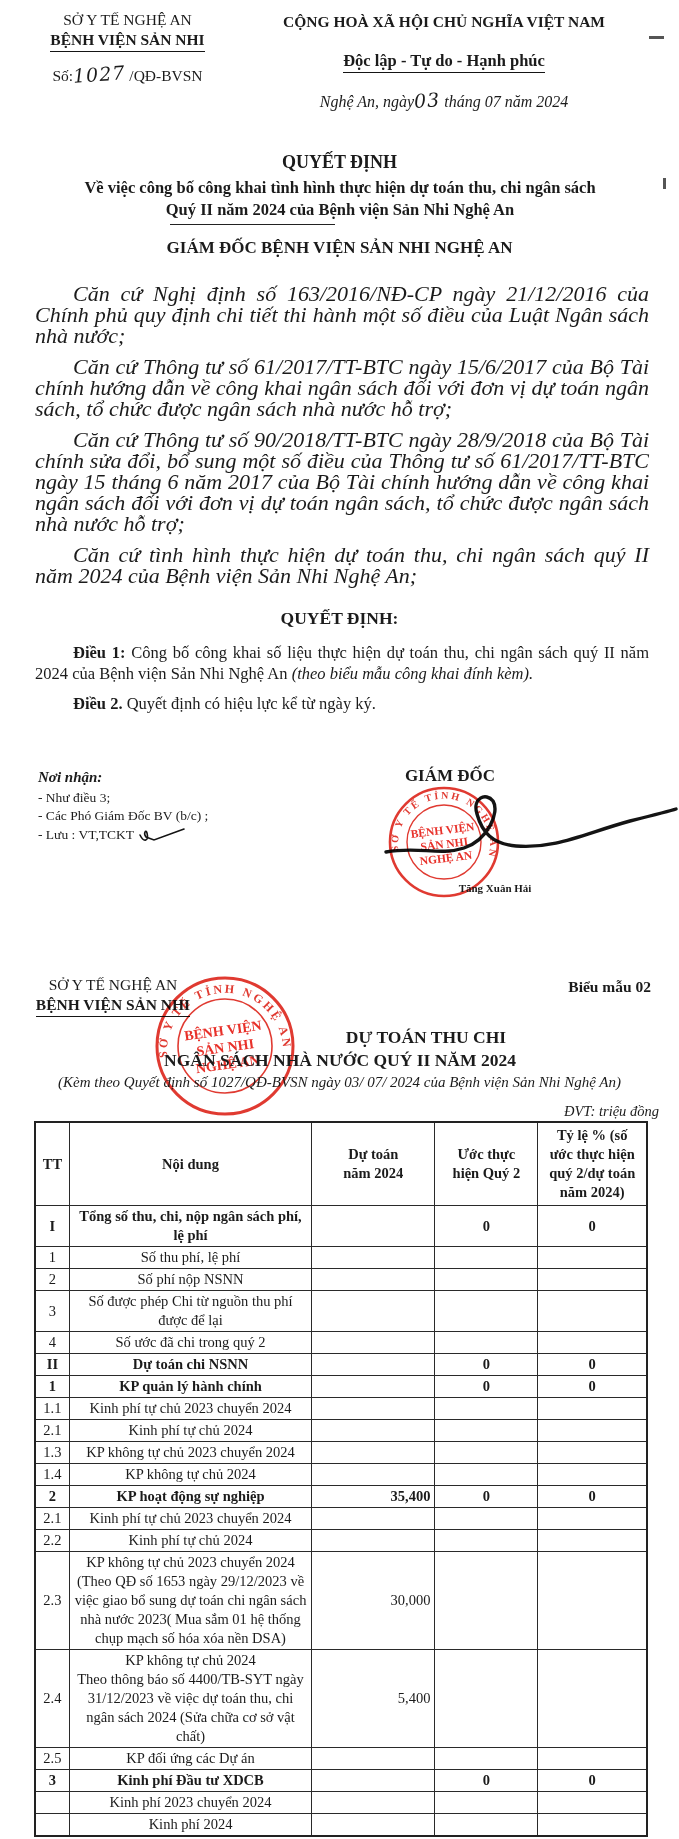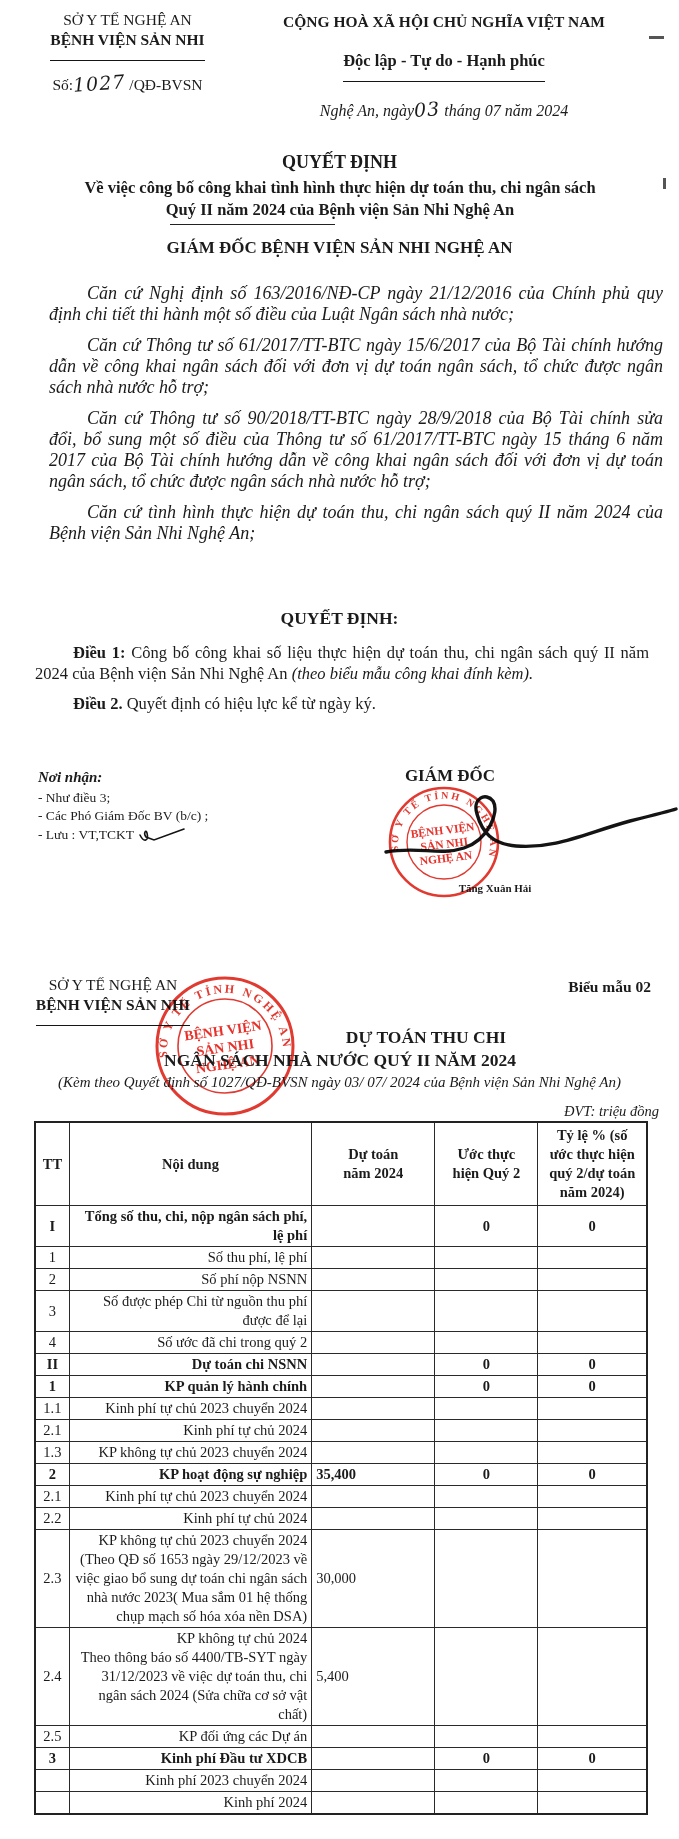--- a/index.html
+++ b/index.html
@@ -8,40 +8,40 @@
     font-family:"Liberation Serif","DejaVu Serif",serif;color:#1b1b1b;
   }
   .page{position:absolute;left:0;width:679px;}
   #page1{top:0;height:955px;}
   #page2{top:955px;height:884px;}
   .abs{position:absolute;}
   .center{text-align:center;}
   .bold{font-weight:bold;}
   .italic{font-style:italic;}
   .justify{text-align:justify;}
-  .u{display:inline-block;border-bottom:1.6px solid #151515;padding-bottom:10px;}
+  .u{display:inline-block;border-bottom:1.6px solid #151515;padding-bottom:1px;}
 
   
   .org-block{left:30px;top:10px;width:195px;text-align:center;font-size:15.5px;line-height:20px;}
   .org-line2{font-weight:bold;}
   .doc-no{margin-top:12px;font-size:15.5px;}
   .motto-block{left:240px;top:12px;width:408px;text-align:center;}
   .motto1{font-weight:bold;font-size:15.5px;line-height:19px;}
   .motto2{font-weight:bold;font-size:16.5px;margin-top:20px;}
   .date-line{margin-top:16px;font-style:italic;font-size:16px;}
   .hand{font-family:"DejaVu Serif",serif;font-style:italic;font-size:19px;letter-spacing:1px;display:inline-block;transform:rotate(-4deg);}
 
   .doc-title{left:33px;top:152px;width:613px;font-size:18px;}
   .doc-sub1{left:20px;top:178px;width:640px;font-size:16.5px;}
   .doc-sub2{left:20px;top:200px;width:640px;font-size:16.5px;}
   .sub-underline{left:170px;top:224px;width:165px;height:0;border-bottom:1.4px solid #222;}
   .issuer-line{left:33px;top:238px;width:613px;font-size:17px;}
 
   
-  .recitals{left:49px;top:283px;width:614px;font-size:18px;line-height:21px;}
+  .recitals{left:35px;top:283px;width:614px;font-size:22px;line-height:21px;}
   .recitals p{margin:0 0 10px 0;text-indent:38px;}
   .decision-heading{left:33px;top:608px;width:613px;font-size:17.5px;}
   .articles{left:35px;top:642px;width:614px;font-size:16.5px;line-height:21px;}
   .articles p{margin:0 0 9px 0;text-indent:38px;}
 
   
   .recipients{left:38px;top:768px;width:240px;font-size:13.5px;line-height:18px;}
   .recipients-label{font-weight:bold;font-style:italic;font-size:15px;margin-bottom:3px;}
   .signer-title{left:300px;top:766px;width:300px;font-size:17px;}
   .signer-name{left:345px;top:882px;width:300px;font-size:11px;}
@@ -62,22 +62,22 @@
   table.budget{position:absolute;left:34px;top:166px;width:614px;border-collapse:collapse;table-layout:fixed;}
   table.budget th,table.budget td{border:1px solid #2a2a2a;font-size:14.5px;line-height:19px;padding:1px 4px;vertical-align:middle;}
   table.budget th{font-weight:bold;text-align:center;white-space:pre-line;padding:3px 2px;}
   table.budget{border:2px solid #222;}
   .col-tt{width:34px;}
   .col-content{width:240px;}
   .col-dutoan{width:122px;}
   .col-uoc{width:102px;}
   .col-tyle{width:108px;}
   td.cell-tt{text-align:center;}
-  td.cell-content{text-align:right;white-space:pre-line;}
-  td.cell-dutoan{text-align:left;padding-right:5px;}
+  td.cell-content{text-align:center;white-space:pre-line;}
+  td.cell-dutoan{text-align:right;padding-right:5px;}
   td.cell-uoc,td.cell-tyle{text-align:center;}
   tr.bold td{font-weight:bold;}
   td.cell-content.indent{}
 </style>
 </head>
 <body>
 
 <div class="page" id="page1">
 
   <div class="abs org-block">
@@ -278,20 +278,27 @@
         </tr>
 
         <tr>
           <td class="cell-tt">1.3</td>
           <td class="cell-content">KP không tự chủ 2023 chuyển 2024</td>
           <td class="cell-dutoan"></td>
           <td class="cell-uoc"></td>
           <td class="cell-tyle"></td>
         </tr>
 
+        <tr>
+          <td class="cell-tt">1.4</td>
+          <td class="cell-content">KP không tự chủ 2024</td>
+          <td class="cell-dutoan"></td>
+          <td class="cell-uoc"></td>
+          <td class="cell-tyle"></td>
+        </tr>
 
         <tr class="bold">
           <td class="cell-tt">2</td>
           <td class="cell-content">KP hoạt động sự nghiệp</td>
           <td class="cell-dutoan">35,400</td>
           <td class="cell-uoc">0</td>
           <td class="cell-tyle">0</td>
         </tr>
 
         <tr>

